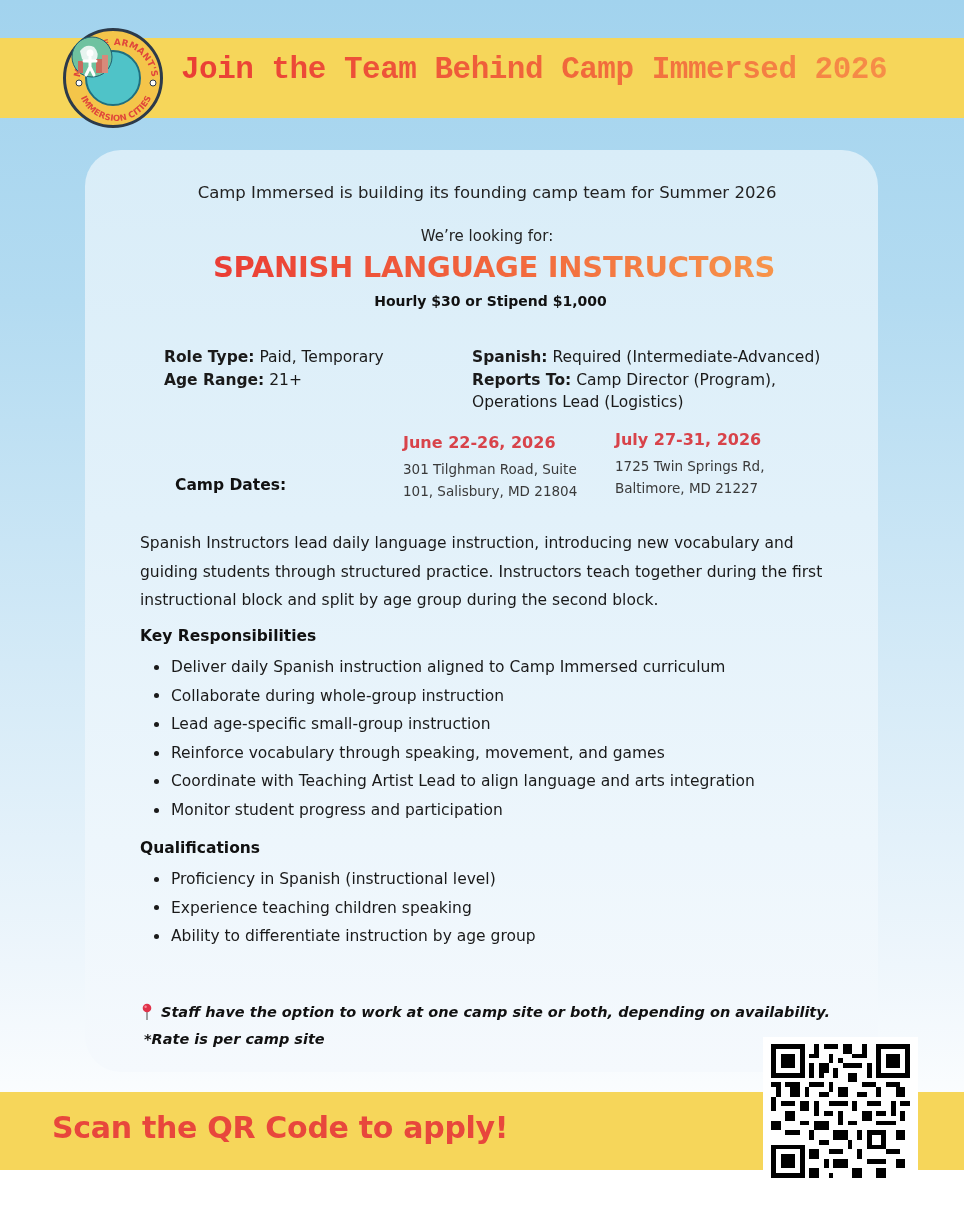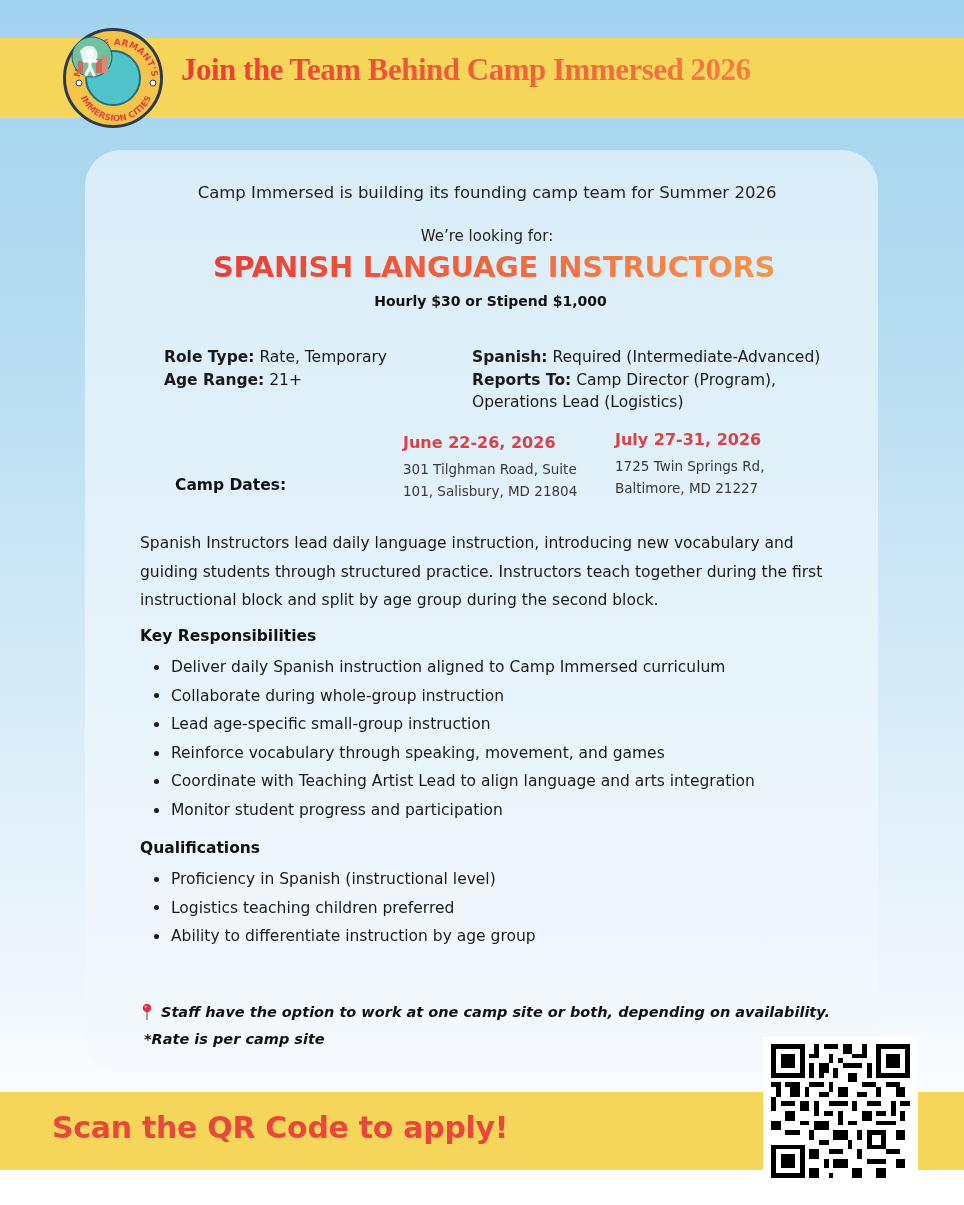--- a/index.html
+++ b/index.html
@@ -24,21 +24,21 @@
   .logo-inner {
     width: 56px; height: 56px; border-radius: 50%;
     background: #4fc3c8;
     border: 2px solid #1f6f7f;
     display: flex; align-items: center; justify-content: center;
     overflow: hidden;
   }
   .logo svg { position: absolute; left: 0; top: 0; }
   .title {
     position: absolute; left: 181px; top: 52px; width: 760px;
-    font-family: Liberation Serif, serif;
+    font-family: Liberation Mono, monospace;
     font-weight: bold; font-size: 31px; letter-spacing: -0.5px;
     background: linear-gradient(90deg, #ea3d35 0%, #f16b3c 55%, #f7944a 100%);
     -webkit-background-clip: text; background-clip: text;
     color: transparent;
     white-space: nowrap;
   }
   .card {
     position: absolute; left: 85px; top: 150px; width: 793px; height: 922px;
     border-radius: 36px;
     background: linear-gradient(180deg, #d9edf8 0%, #e2f1fa 40%, #edf6fc 75%, #f5f9fd 100%);
@@ -151,21 +151,21 @@
 <div class="title">Join the Team Behind Camp Immersed 2026</div>
 
 <div class="card"></div>
 
 <div class="intro">Camp Immersed is building its founding camp team for Summer 2026</div>
 <div class="looking">We’re looking for:</div>
 <div class="role-title"><span>SPANISH LANGUAGE INSTRUCTORS</span></div>
 <div class="pay">Hourly $30 or Stipend $1,000</div>
 
 <div class="meta meta-left">
-  <div><b>Role Type:</b><span> Rate, Temporary</span></div>
+  <div><b>Role Type:</b><span> Paid, Temporary</span></div>
   <div><b>Age Range:</b><span> 21+</span></div>
 </div>
 <div class="meta meta-right">
   <div><b>Spanish:</b><span> Required (Intermediate-Advanced)</span></div>
   <div><b>Reports To:</b><span> Camp Director (Program), Operations Lead (Logistics)</span></div>
 </div>
 
 <div class="dates-label">Camp Dates:</div>
 <div class="site site-1">
   <div class="date">June 22-26, 2026</div>
@@ -213,21 +213,21 @@
 </ul>
 
 <div class="section-h" style="top:839px;">Qualifications</div>
 <ul class="bullets" style="top:865px;">
   <li>
       <span class="dot"></span>
       <span>Proficiency in Spanish (instructional level)</span>
     </li>
   <li>
       <span class="dot"></span>
-      <span>Logistics teaching children preferred</span>
+      <span>Experience teaching children speaking</span>
     </li>
   <li>
       <span class="dot"></span>
       <span>Ability to differentiate instruction by age group</span>
     </li>
 </ul>
 
 <div class="note">
   <span class="pin">
     <svg width="14" height="18" viewBox="0 0 14 18">

